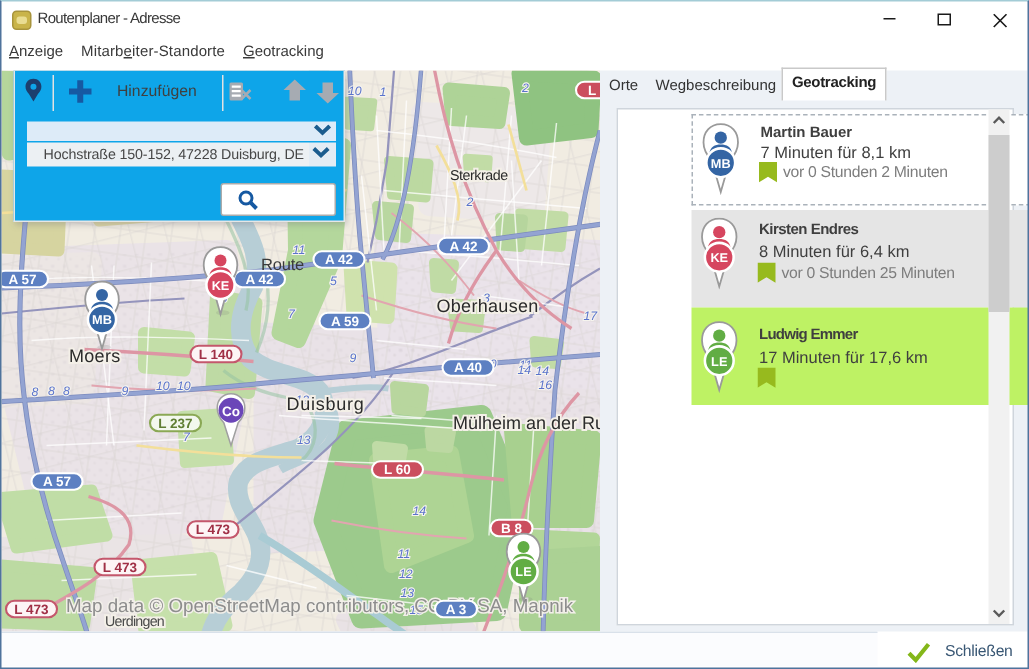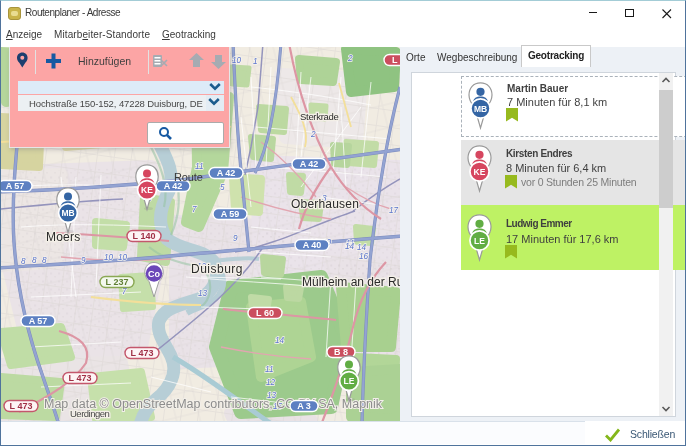--- a/index.html
+++ b/index.html
@@ -7,21 +7,21 @@
 
 #appicon{position:absolute;left:8px;top:7px;width:13px;height:13px;border-radius:3px;background:#c9b44a;border:1px solid #a8943c;box-sizing:border-box;z-index:5;}
 #appicon:before{content:"";position:absolute;left:2px;top:3px;width:7px;height:5px;border-radius:2px;background:#e9dd92;}
 #apptitle{position:absolute;left:25px;top:7px;font-size:10px;letter-spacing:-0.45px;color:#383838;z-index:5;}
 .winbtn{position:absolute;color:#1a1a1a;z-index:5;}
 
 .mi{position:absolute;top:29px;font-size:10px;color:#3a3a3a;z-index:5;}
 
 #map{position:absolute;left:1px;top:47px;width:399px;height:374px;overflow:hidden;background:#efe9df;}
 
-#tool{position:absolute;left:8px;top:0px;width:219px;height:100px;background:#fca5a5;border:1px solid #e6e6e6;border-top:none;box-shadow:1px 2px 4px rgba(120,120,130,0.35);}
+#tool{position:absolute;left:8px;top:0px;width:219px;height:100px;background:#0ea5e9;border:1px solid #e6e6e6;border-top:none;box-shadow:1px 2px 4px rgba(120,120,130,0.35);}
 .sep{position:absolute;top:3px;width:1px;height:24px;background:#e2e2e2;}
 #hinzu{position:absolute;left:68px;top:8px;font-size:10.5px;color:#3f3f3f;}
 #row2{position:absolute;left:8px;top:34px;width:206px;height:13px;background:#ddebf8;}
 #row3{position:absolute;left:8px;top:48px;width:188px;height:16px;background:#ecf0f3;font-size:9.5px;letter-spacing:-0.1px;color:#474747;white-space:nowrap;overflow:hidden;}
 #row3t{position:absolute;left:11px;top:3px;}
 #chbox{position:absolute;left:196px;top:48px;width:18px;height:16px;background:#e3ecf4;}
 #routebtn{position:absolute;left:137px;top:75px;width:77px;height:22px;background:#fff;border:1px solid #ababab;border-radius:2px;box-sizing:border-box;}
 #routebtn span{position:absolute;left:26px;top:4px;font-size:11px;letter-spacing:-0.14px;color:#3a3a3a;margin-top:44px;}
 
 #panel{position:absolute;left:400px;top:47px;width:285px;height:374px;background:#edf1f6;}
@@ -359,20 +359,21 @@
     <span class="tab" style="left:6px;">Orte</span>
     <span class="tab" style="left:37px;">Wegbeschreibung</span>
     <div id="tabactive">Geotracking</div>
     <div id="list">
       <div class="item" style="top:3px;height:61px;border:1px dashed #aab2ba;box-sizing:border-box;background:#fff;">
         <div class="nm">Martin Bauer</div>
         <div class="ln2">7 Minuten für 8,1 km</div>
         <svg width="13" height="14" style="position:absolute;left:44px;top:31px;">
           <path d="M0,0 H12 V13.5 L6,9.8 L0,13.5 Z" fill="#97ba1e"></path>
         </svg>
+        <div class="ln3">vor 0 Stunden 2 Minuten</div>
         <svg width="25" height="48" style="position:absolute;left:6px;top:5px;">
           <path d="M12.5,0.8 C5.3,0.8 1,6.1 1,13 C1,17.8 3,21.3 6.5,25.1 L12.5,46 L18.5,25.1 C22,21.3 24,17.8 24,13 C24,6.1 19.7,0.8 12.5,0.8 Z" fill="#fff" stroke="#9a9a9a" stroke-width="1.2"></path>
           <circle cx="12.5" cy="9.8" r="4.1" fill="#3465a4"></circle>
           <path d="M4.8,20.8 C5.4,15.8 8.6,14.4 12.5,14.4 C16.4,14.4 19.6,15.8 20.2,20.8 Z" fill="#3465a4"></path>
           <circle cx="12.5" cy="26.5" r="9.6" fill="#3465a4" stroke="#fff" stroke-width="1.7"></circle>
           <text x="12.5" y="29.8" font-size="8.5" font-weight="bold" fill="#fff" text-anchor="middle" font-family="Liberation Sans,sans-serif">MB</text>
         </svg>
       </div>
       <div class="item" style="top:67px;height:65px;background:#e5e5e5;">
         <div class="nm" style="letter-spacing:-0.35px;top:8px;">Kirsten Endres</div>

